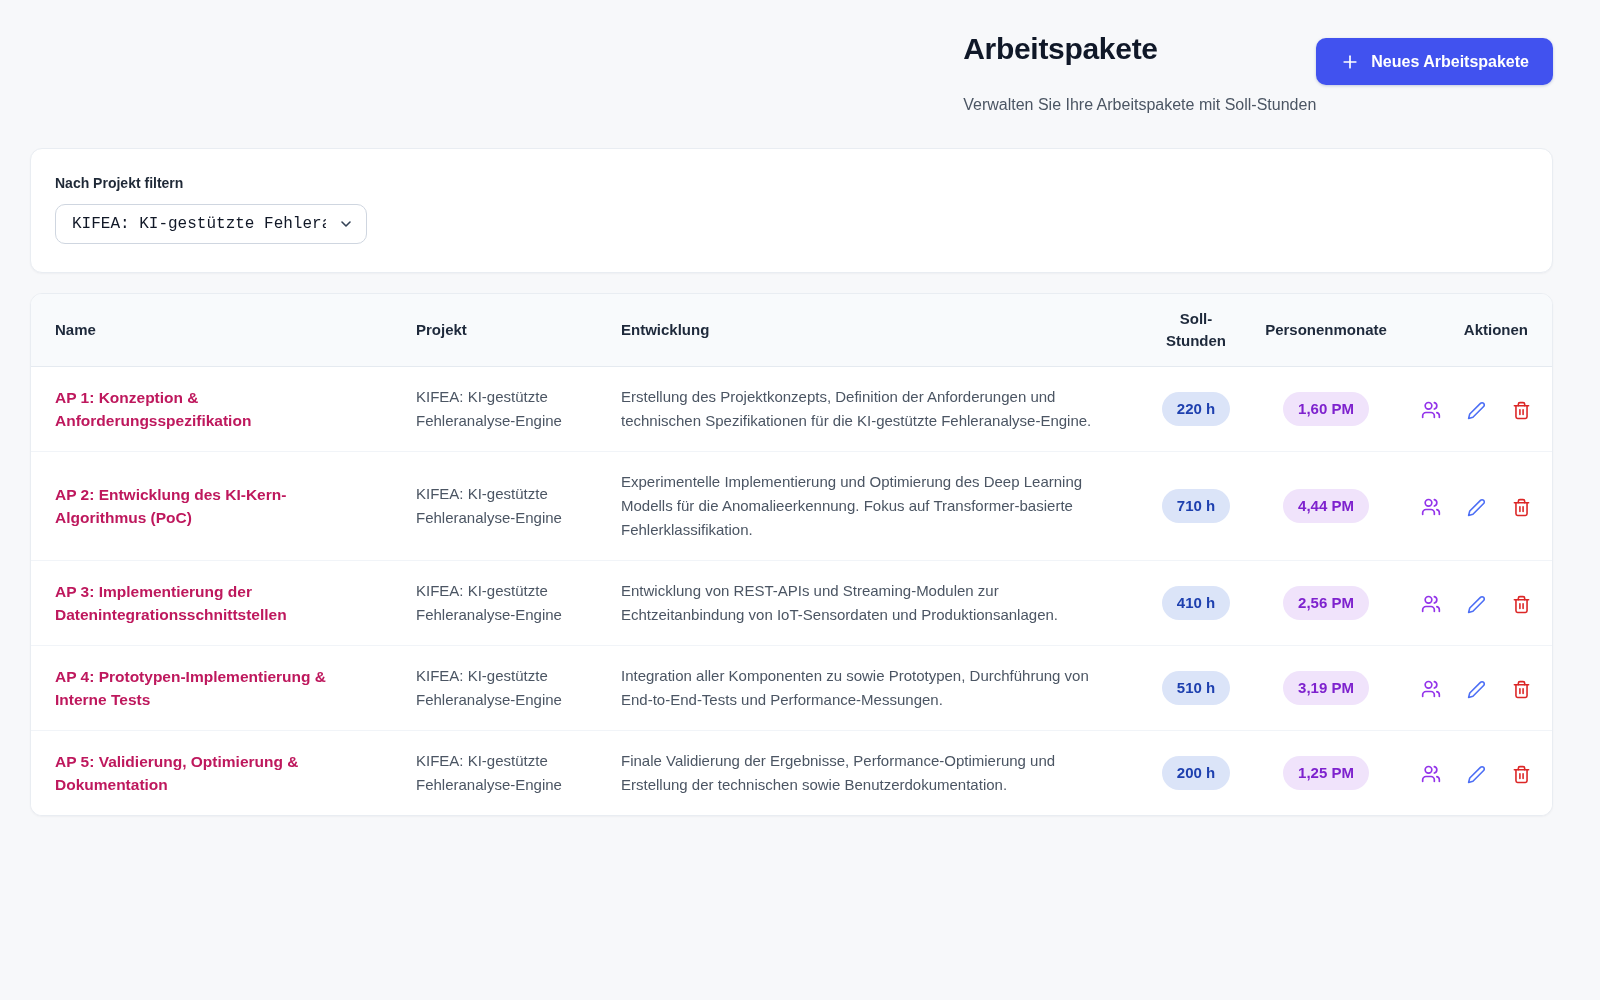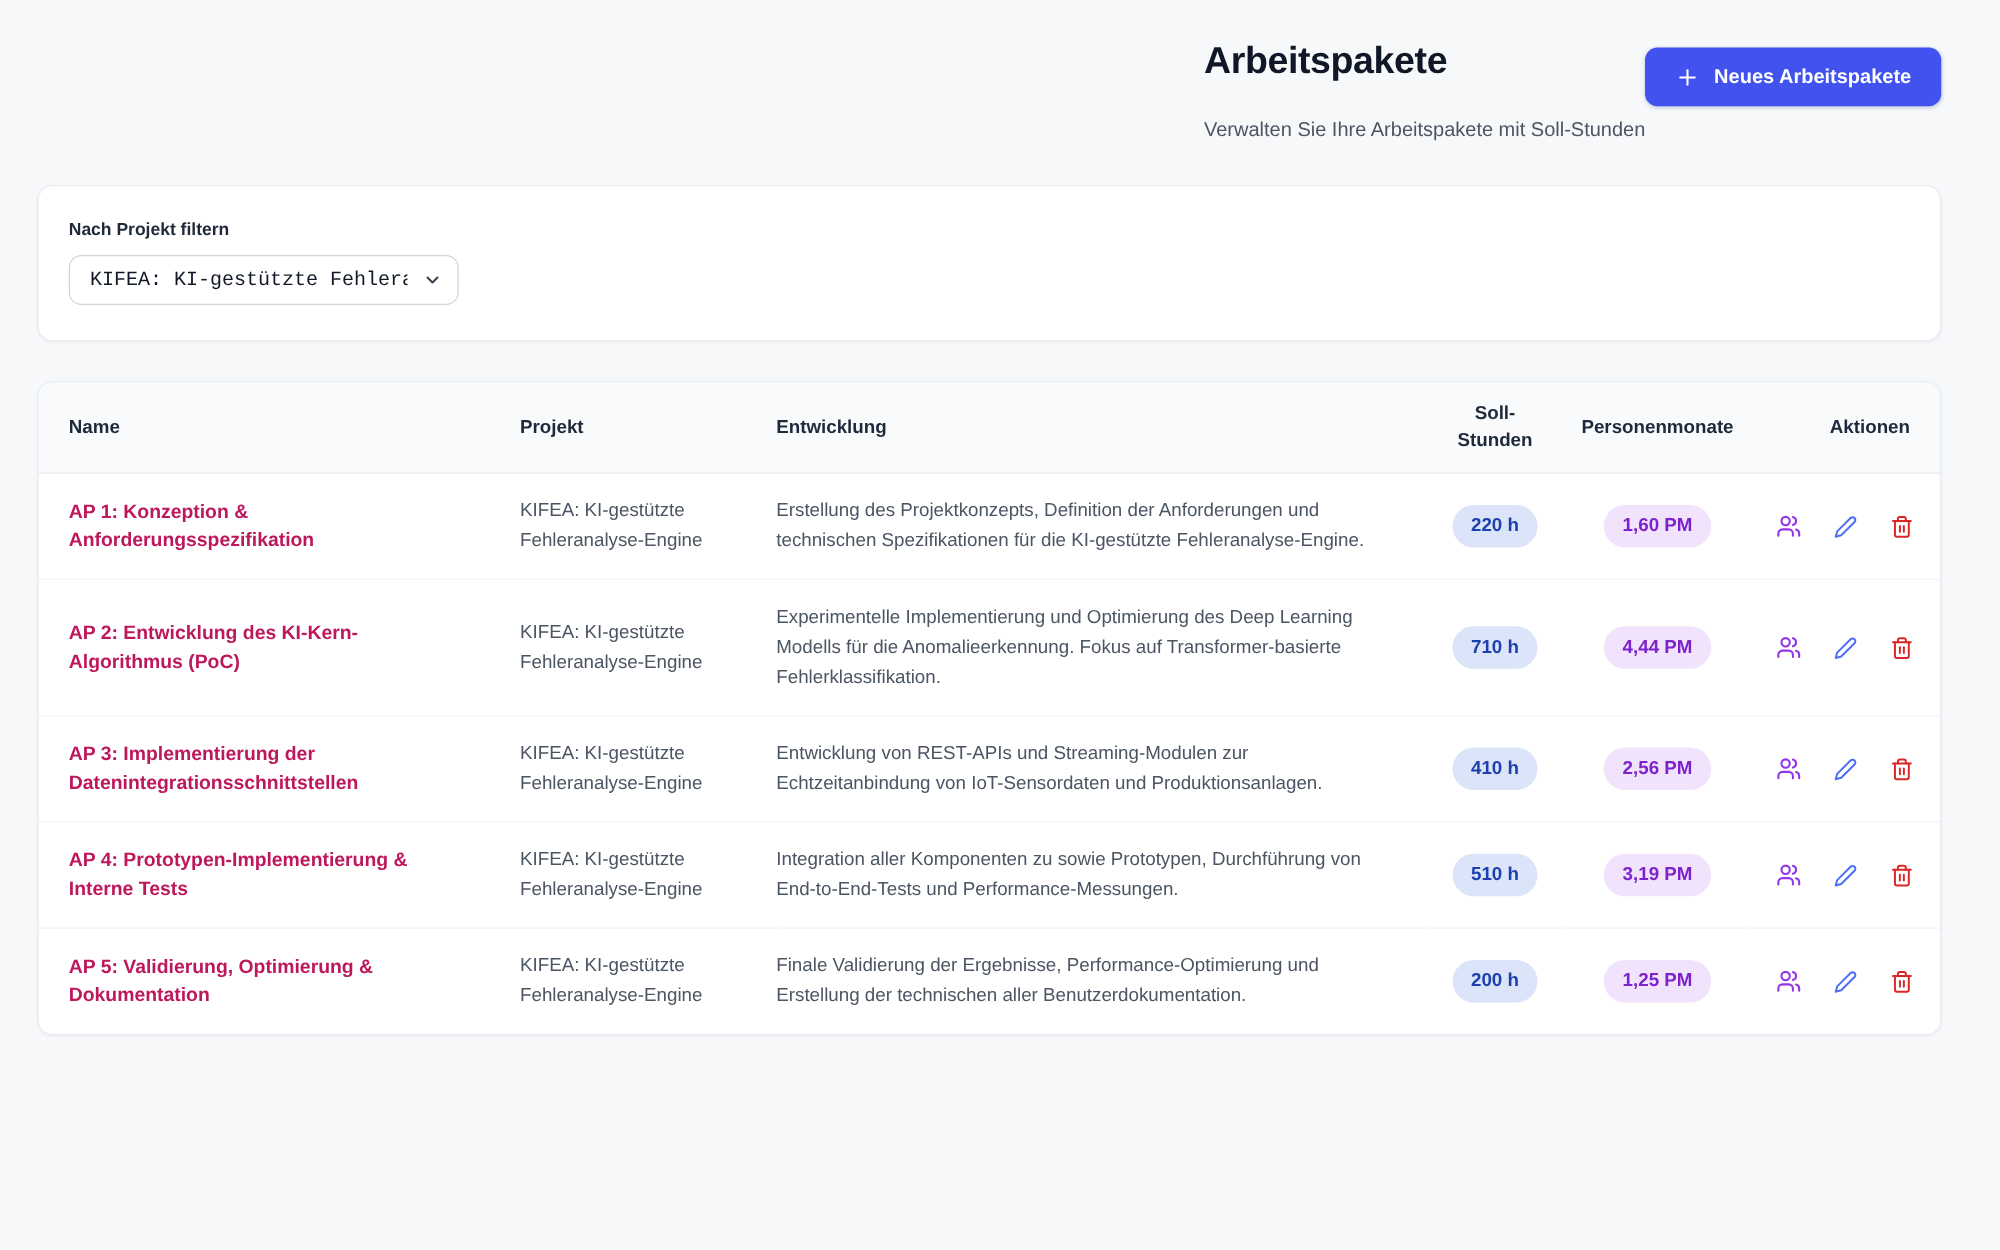--- a/index.html
+++ b/index.html
@@ -98,21 +98,21 @@
   .select-chevron {
     position: absolute;
     right: 13px;
     top: 50%;
     transform: translateY(-50%);
     pointer-events: none;
     display: flex;
   }
 
   
-  .table-card { margin-top: 32px; overflow: hidden; padding: 0; }
+  .table-card { margin-top: 20px; overflow: hidden; padding: 0; }
   table { width: 100%; border-collapse: collapse; table-layout: fixed; }
   thead th {
     background: #f8fafc;
     font-size: 15px;
     font-weight: 700;
     color: #1e293b;
     text-align: left;
     vertical-align: middle;
     line-height: 22px;
     padding: 14px 0;
@@ -389,21 +389,21 @@
                     <line x1="14" y1="11" x2="14" y2="17"></line>
                   </svg>
         </span>
       </button>
     </td>
   </tr>
 
   <tr class="row">
     <td class="cell-name">AP 5: Validierung, Optimierung &amp; Dokumentation</td>
     <td class="cell-proj">KIFEA: KI-gestützte Fehleranalyse-Engine</td>
-    <td class="cell-desc">Finale Validierung der Ergebnisse, Performance-Optimierung und Erstellung der technischen aller Benutzerdokumentation.</td>
+    <td class="cell-desc">Finale Validierung der Ergebnisse, Performance-Optimierung und Erstellung der technischen sowie Benutzerdokumentation.</td>
     <td class="cell-soll">
       <span class="badge badge-hours">200 h</span>
     </td>
     <td class="cell-pm">
       <span class="badge badge-pm">1,25 PM</span>
     </td>
     <td class="cell-actions">
       <button class="icon-btn" title="">
         <span style="display:flex;">
           <svg width="20" height="20" viewBox="0 0 24 24" fill="none" stroke="#9333ea" class="svg-users" stroke-width="2" stroke-linecap="round" stroke-linejoin="round">

